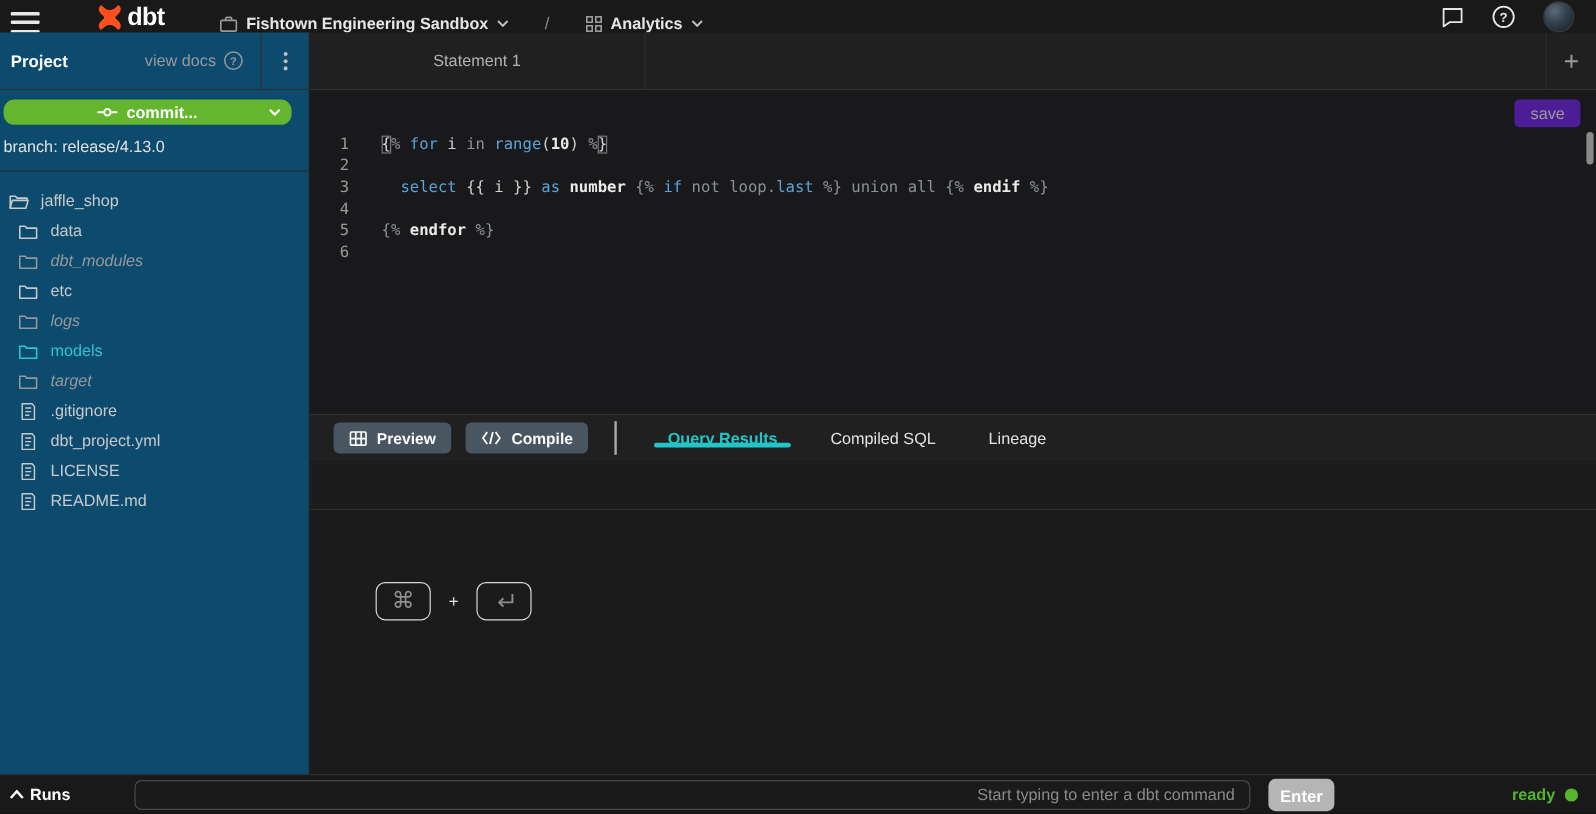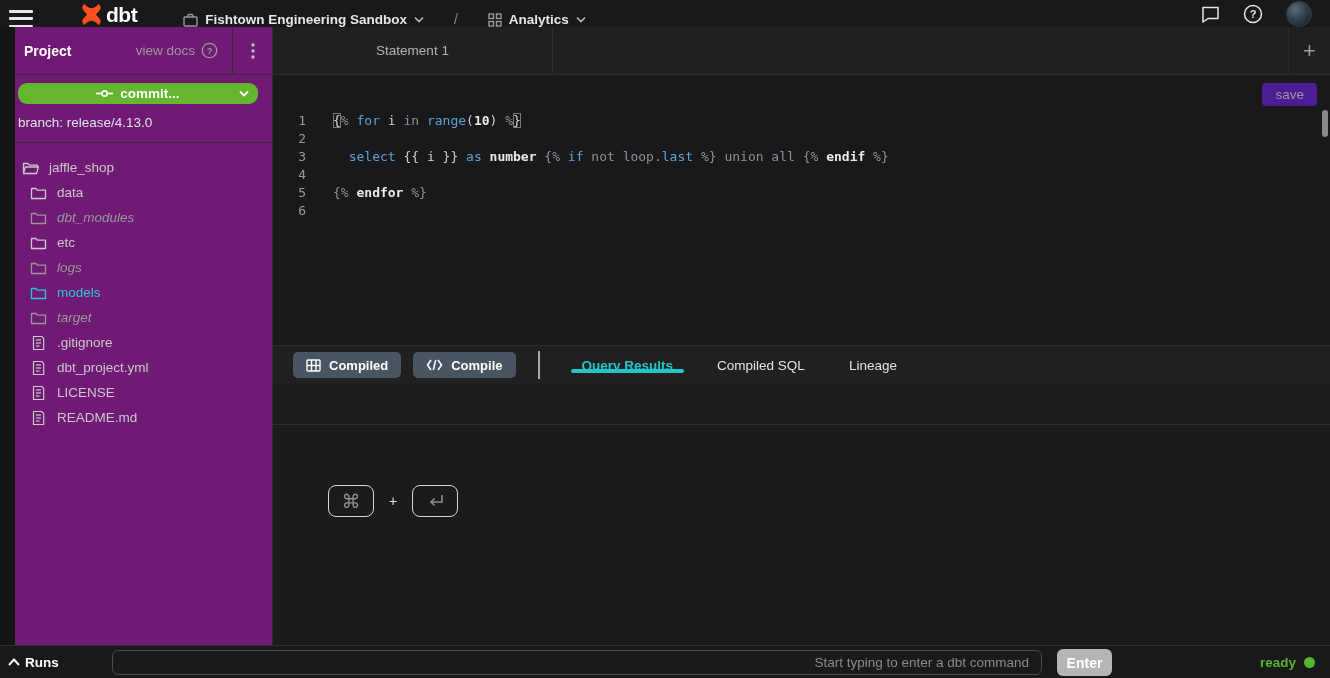--- a/index.html
+++ b/index.html
@@ -21,22 +21,22 @@
   .nav-sep { color:#8a8a8a; font-size:14px; margin:0 14px; }
   .topbar-right { margin-left:auto; display:flex; align-items:center; gap:23px; margin-right:18px; }
   .avatar { width:26px; height:26px; border-radius:50%;
     background:radial-gradient(circle at 35% 30%, #5a6b7a 0%, #33404d 45%, #141c24 100%);
     border:1px solid #3a3a3a; }
 
   
   .mid { flex:1; display:flex; min-height:0; }
 
   
-  .sidebar { width:258px; flex:0 0 258px; background:#701a75; border-right:1px solid #2e2e2e;
-    display:flex; flex-direction:column;margin-left:15px; }
+  .sidebar { width:258px; flex:0 0 258px; background:#0c4a6e; border-right:1px solid #2e2e2e;
+    display:flex; flex-direction:column; }
   .side-header { height:48px; flex:0 0 48px; border-bottom:1px solid #2e2e2e; display:flex; align-items:center; }
   .side-title { color:#fff; font-weight:bold; font-size:14px; margin-left:9px; }
   .viewdocs { margin-left:auto; display:flex; align-items:center; gap:6px; color:#9a9a9a;
     font-size:13.5px; padding-right:14px; cursor:pointer; }
   .kebab-box { width:40px; height:100%; border-left:1px solid #2e2e2e; display:flex;
     align-items:center; justify-content:center; cursor:pointer; }
   .commit-section { padding:8px 0 0 0; border-bottom:1px solid #2e2e2e; }
   .commit-btn { position:relative; margin:0 14px 0 3px; height:21px; background:#63b62d;
     border:none; border-radius:9px; width:calc(100% - 17px); color:#fff; font-weight:bold;
     font-size:13.5px; display:flex; align-items:center; justify-content:center; gap:7px; cursor:pointer;
@@ -367,21 +367,21 @@
       </div>
 
       <div class="panel-toolbar">
         <button class="tool-btn">
           <svg width="15" height="13" viewBox="0 0 15 13" fill="none" stroke="#fff" stroke-width="1.4">
             <rect x="1" y="1" width="13" height="11" rx="1"></rect>
               <line x1="1" y1="6.5" x2="14" y2="6.5"></line>
               <line x1="5.5" y1="1" x2="5.5" y2="12"></line>
               <line x1="10" y1="1" x2="10" y2="12"></line>
           </svg>
-          <span>Compiled</span>
+          <span>Preview</span>
         </button>
         <button class="tool-btn">
           <svg width="17" height="12" viewBox="0 0 17 12" fill="none" stroke="#fff" stroke-width="1.5">
             <path d="M5 1 1.5 6 5 11"></path>
               <path d="M12 1 15.5 6 12 11"></path>
               <line x1="9.7" y1="1" x2="7.3" y2="11"></line>
           </svg>
           <span>Compile</span>
         </button>
         <div class="tool-divider"></div>

